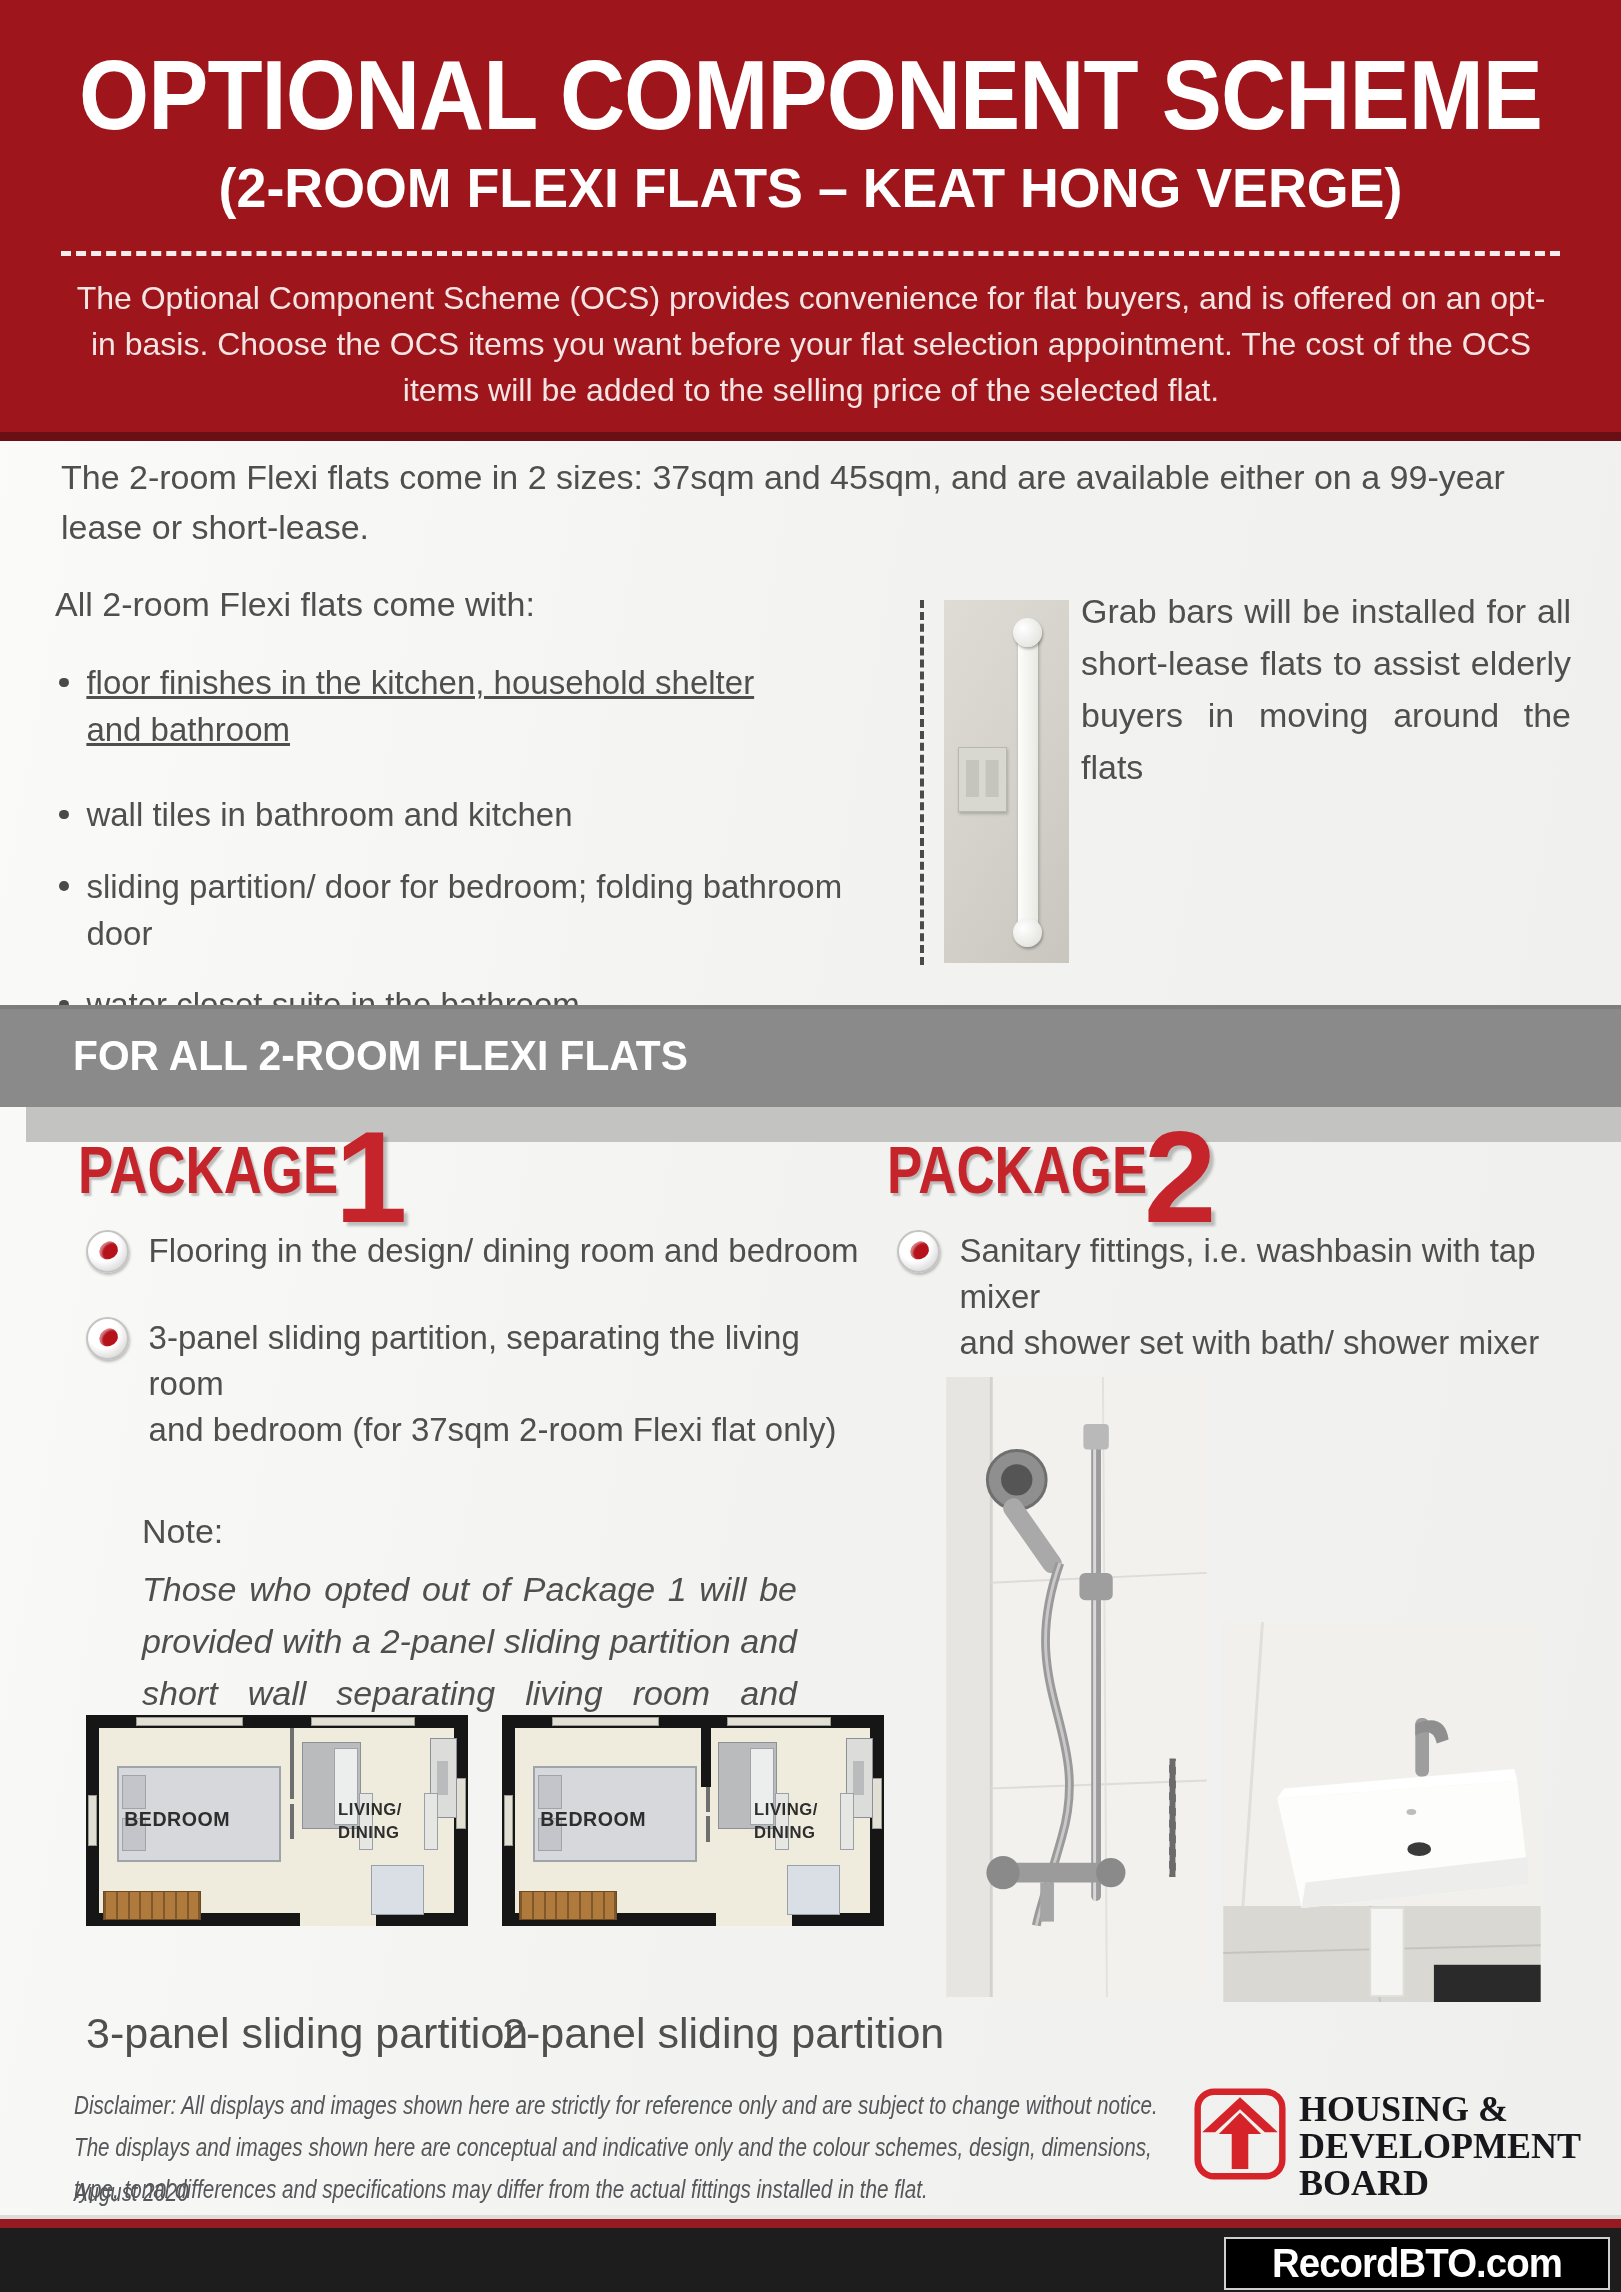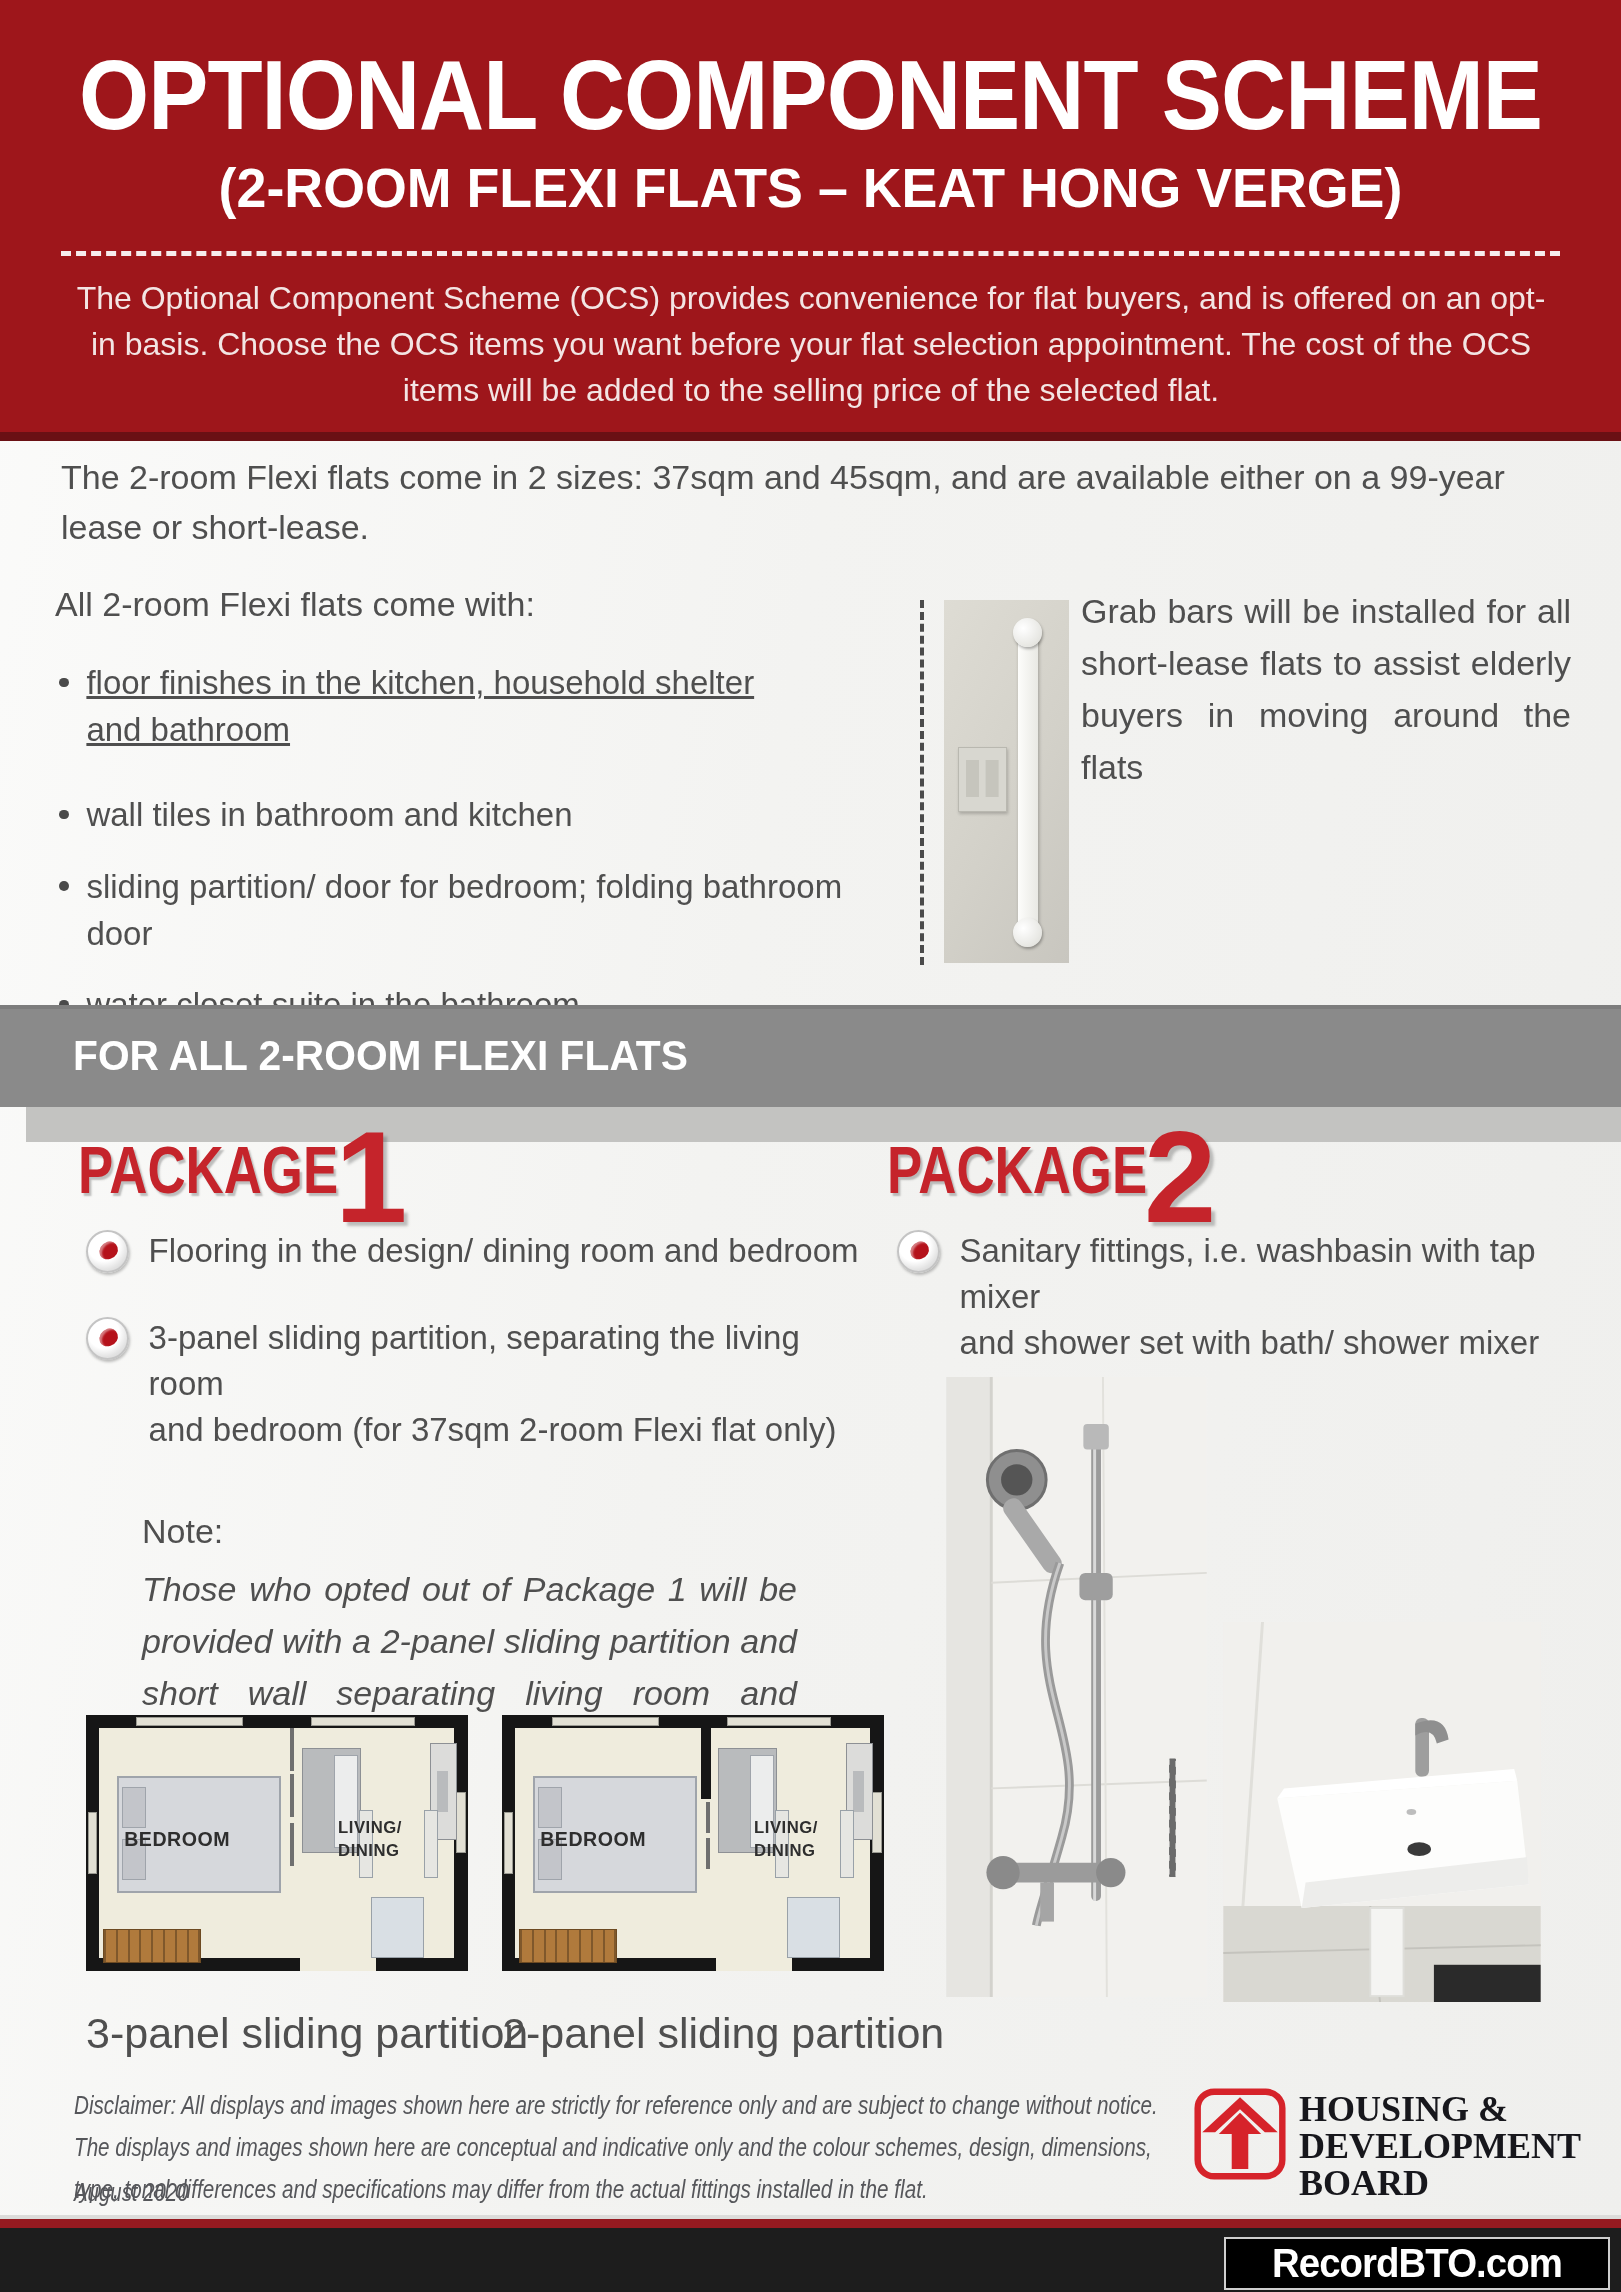--- a/index.html
+++ b/index.html
@@ -60,21 +60,21 @@
            border:2px solid #c4c4c4;box-shadow:1px 2px 2.9px rgba(0,0,0,.25);position:relative;}
   .pkg-ico::after{content:"";position:absolute;left:10.8px;top:9.8px;width:18.6px;height:16.7px;background:#b5121b;
            border-radius:58% 42% 52% 48%/60% 48% 52% 40%;transform:rotate(-18deg);
            box-shadow:inset 2px 2px 2px rgba(255,255,255,.45);}
   .pkg-text{font-size:33px;line-height:46px;color:#4f4f4f;white-space:pre-line;}
   
   .note-label{position:absolute;left:142px;top:1512px;font-size:34px;color:#4f4f4f;}
   .note-body{position:absolute;left:142px;top:1563px;width:655px;font-size:34px;line-height:52px;
              font-style:italic;color:#4f4f4f;text-align:justify;}
   
-  .plan{position:absolute;width:382px;height:256px;background:#efecdd;}
+  .plan{position:absolute;width:382px;height:211px;background:#efecdd;}
   .plan .w{position:absolute;background:#161616;}
   .plan .win{position:absolute;background:#e2e0d4;box-shadow:inset 0 0 0 1px #9a9a92;}
   .plan .lbl{position:absolute;font-size:19.6px;font-weight:bold;color:#2e2e2e;letter-spacing:0.5px;white-space:pre-line;line-height:22.5px;}
   .bed{position:absolute;left:8%;top:24%;width:42%;height:44%;background:#d6d8dc;border:2px solid #9fa4ab;}
   .pillow{position:absolute;left:3.9px;width:21.6px;height:34%;background:#c3c5ca;border:1px solid #9fa4ab;top:8%;}
   .pillow+.pillow{top:54%;}
   .sofa{position:absolute;left:56.5%;top:13%;width:15%;height:40%;background:#b9bbbd;border:1px solid #8d9094;}
   .sofa::after{content:"";position:absolute;left:55%;top:6%;width:38%;height:88%;background:#eceded;border:1px solid #9fa4ab;}
   .console{position:absolute;left:90%;top:11%;width:6.5%;height:37%;background:#dcdcda;border:1px solid #8d9094;}
   .console::after{content:"";position:absolute;left:25%;top:28%;width:45%;height:44%;background:#b9bbbd;}

